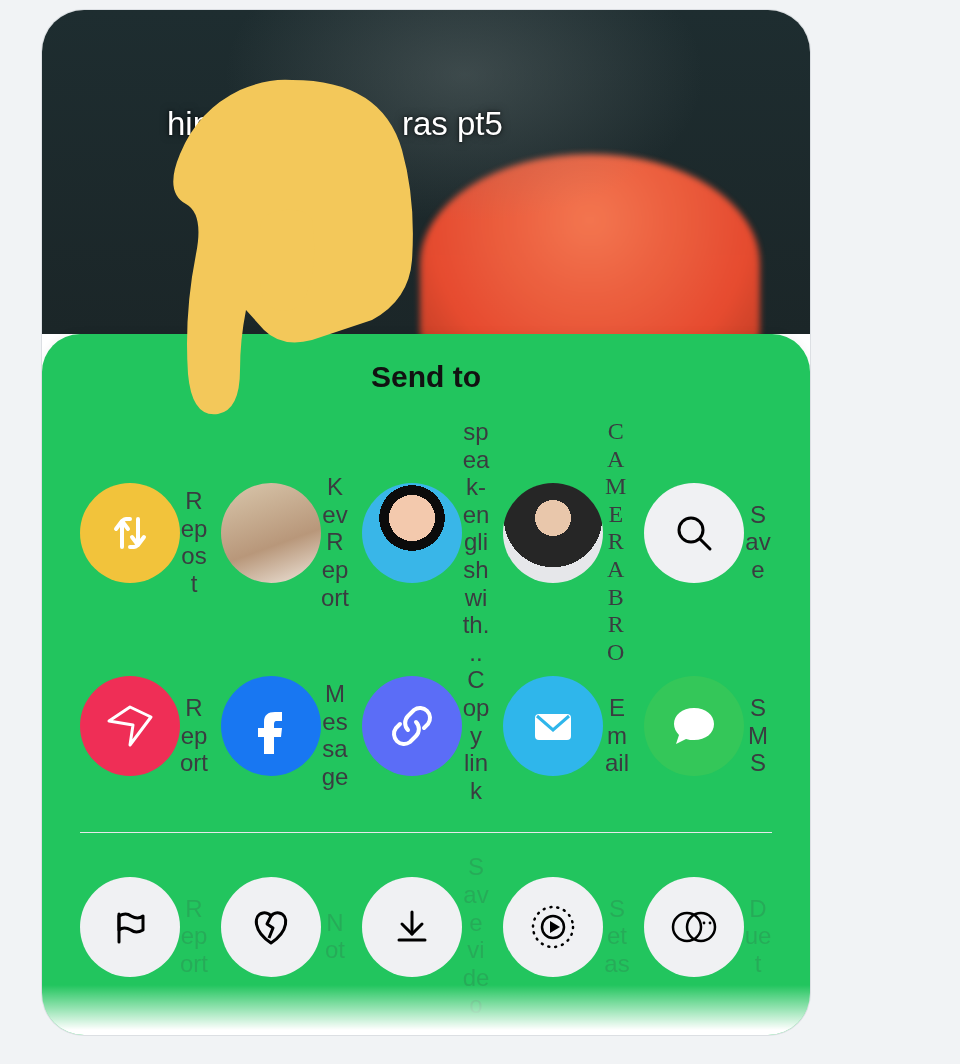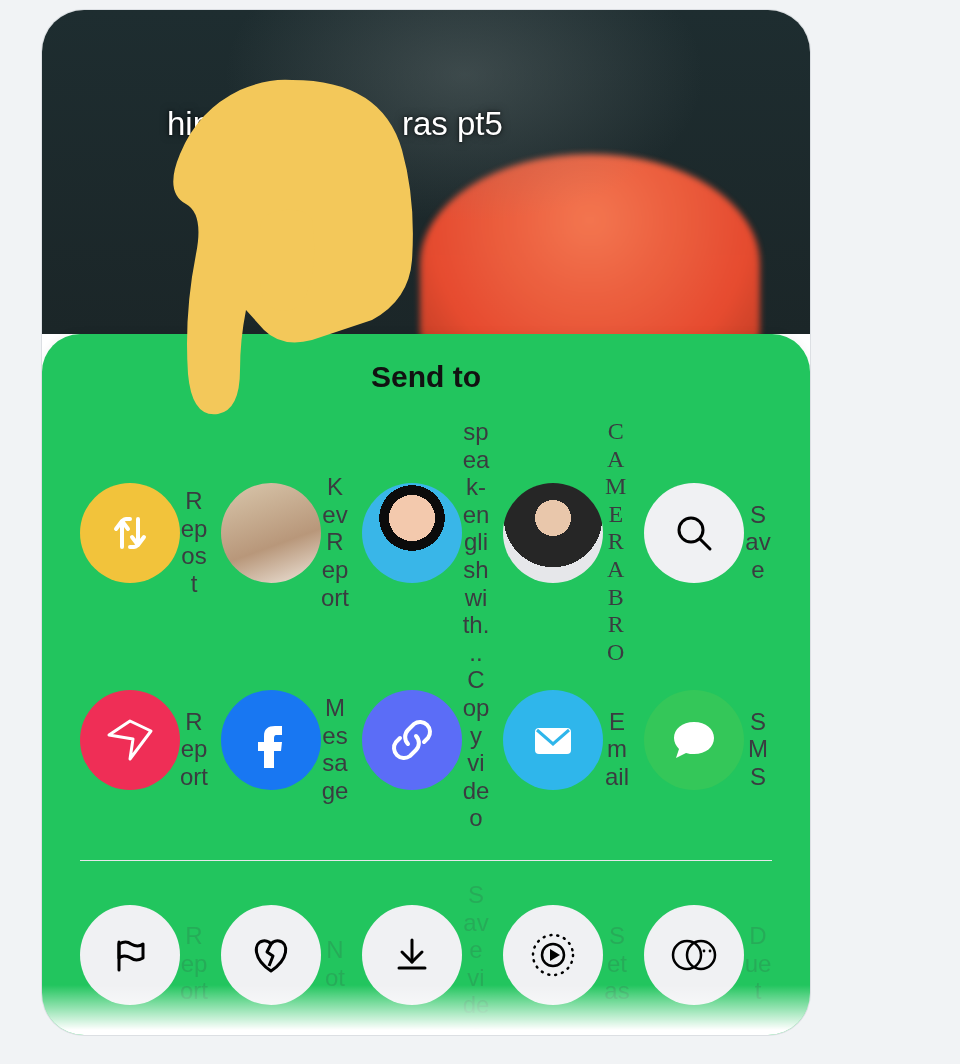--- a/index.html
+++ b/index.html
@@ -198,21 +198,21 @@
         <div class="lbl">Message</div>
       </div>
 
       <div class="item">
         <div class="circle" style="background:#5b6df7">
           <svg width="52" height="52" viewBox="0 0 52 52" fill="none" stroke="#fff" stroke-width="4" stroke-linecap="round">
             <path d="M22 30 a10 10 0 0 1 0 -14 l6 -6 a10 10 0 0 1 14 14 l-4 4"></path>
             <path d="M30 22 a10 10 0 0 1 0 14 l-6 6 a10 10 0 0 1 -14 -14 l4 -4"></path>
           </svg>
         </div>
-        <div class="lbl">Copy video</div>
+        <div class="lbl">Copy link</div>
       </div>
 
       <div class="item">
         <div class="circle" style="background:#2fb6eb">
           <svg width="48" height="48" viewBox="0 0 48 48" fill="#fff">
             <rect x="6" y="12" width="36" height="26" rx="4"></rect>
             <path d="M8 14 L24 28 L40 14" fill="none" stroke="#2fb6eb" stroke-width="3"></path>
           </svg>
         </div>
         <div class="lbl">Email</div>

